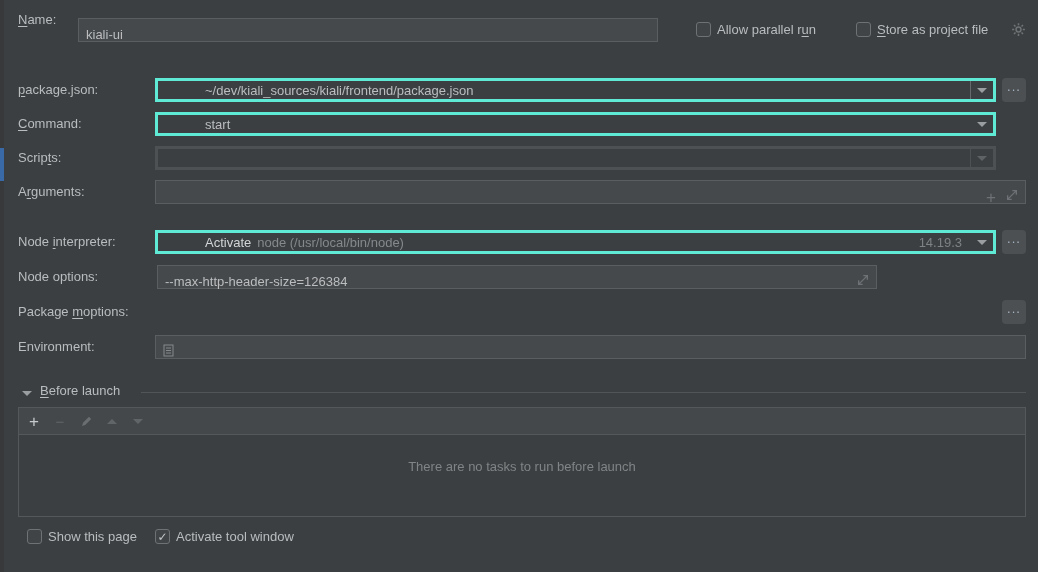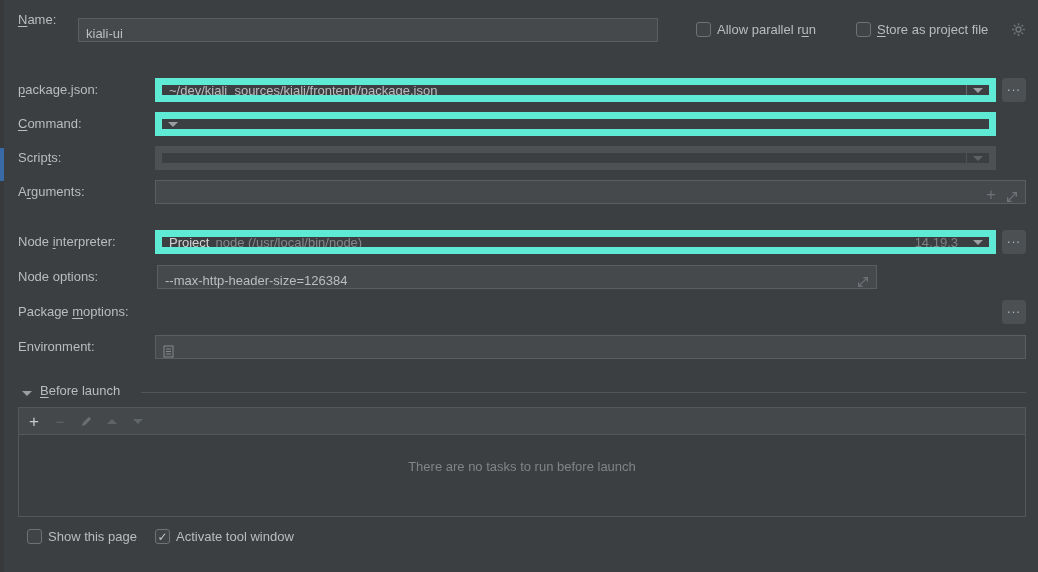--- a/index.html
+++ b/index.html
@@ -1,33 +1,33 @@
 <!DOCTYPE html>
 <html><head>
 <meta charset="utf-8">
 <style>
   html,body{margin:0;padding:0;background:#2b2b2b;}
   #app{position:relative;width:1038px;height:572px;background:#3c3f41;overflow:hidden;
        font-family:"Liberation Sans","DejaVu Sans",sans-serif;font-size:13px;color:#bbbdbf;}
   .label{position:absolute;height:24px;line-height:24px;white-space:pre;color:#babdbf;}
   .mn{text-decoration:underline;text-underline-offset:2px;}
   
-  .combo{position:absolute;box-sizing:border-box;height:24px;border:7px solid #5eead4;
-         display:flex;align-items:stretch;background:transparent;}
+  .combo{position:absolute;box-sizing:border-box;height:24px;border:3px solid #5eead4;
+         display:flex;align-items:stretch;background:transparent;padding-left:40px;}
   .combo .val{flex:1;display:flex;align-items:center;padding-left:7px;white-space:pre;overflow:hidden;}
   .combo .ver{display:flex;align-items:center;color:#7e8285;padding-right:9px;}
   .combo .arrowbox{width:22px;display:flex;align-items:center;justify-content:center;}
   .combo .arrowbox.sep{border-left:1px solid #666a6c;}
   .combo.disabled{border-color:#4d5153;}
   .combo.disabled .arrowbox.sep{border-left-color:#4d5153;}
   .tri-down{width:0;height:0;border-left:5px solid transparent;border-right:5px solid transparent;border-top:5px solid #9a9ea0;}
   .combo.disabled .tri-down{border-top-color:#5e6264;}
   
   .tfield{position:absolute;box-sizing:border-box;height:24px;background:#46494b;border:1px solid #5a5e60;
-          display:flex;align-items:flex-end;padding:0 7px;white-space:pre;}
+          display:flex;align-items:flex-start;padding:8px 7px;white-space:pre;}
   .tfield .grow{flex:1;}
   
   .browse{position:absolute;width:24px;height:24px;box-sizing:border-box;border-radius:4px;background:#4c5053;
           display:flex;align-items:center;justify-content:center;color:#a5b3c0;cursor:pointer;}
   .browse span{margin-top:-7px;letter-spacing:1px;}
   .sec{color:#85898c;}
   .pri{color:#d2d4d6;}
   
   .cb{position:absolute;width:15px;height:15px;box-sizing:border-box;border:1px solid #6e7274;border-radius:3px;
       background:#404446;display:flex;align-items:center;justify-content:center;color:#c3c6c8;font-size:12px;line-height:1;}
@@ -74,20 +74,21 @@
     <div class="arrowbox sep">
         <div class="tri-down"></div>
       </div>
   </div>
   <div class="browse" style="left:1002px;top:78px;">
       <span>...</span>
     </div>
 
   <div class="label" style="left:18px;top:112px;"><span></span><span class="mn">C</span><span>ommand:</span></div>
   <div class="combo" style="left:155px;top:112px;width:841px;">
+    <div class="val">start</div>
     <div class="arrowbox">
         <div class="tri-down"></div>
       </div>
   </div>
 
   <div class="label" style="left:18px;top:146px;"><span>Scrip</span><span class="mn">t</span><span>s:</span></div>
   <div class="combo disabled" style="left:155px;top:146px;width:841px;">
     <div class="val"></div>
     <div class="arrowbox sep">
         <div class="tri-down"></div>
@@ -100,21 +101,21 @@
     <span class="icon-right plus" style="color:#6e7276;margin-right:10px;">+</span>
     <span class="icon-right">
       <svg width="12" height="12" viewBox="0 0 11 11">
           <path d="M1.5 9.5L9.5 1.5M5.8 1.5h3.7v3.7M1.5 5.8v3.7h3.7" stroke="#6e7276" stroke-width="1.2" fill="none"></path>
         </svg>
     </span>
   </div>
 
   <div class="label" style="left:18px;top:230px;"><span>Node </span><span class="mn">i</span><span>nterpreter:</span></div>
   <div class="combo" style="left:155px;top:230px;width:841px;">
-    <div class="val"><span class="pri">Project</span><span class="sec" style="margin-left:6px;">node (/usr/local/bin/node)</span></div>
+    <div class="val"><span class="pri">Activate</span><span class="sec" style="margin-left:6px;">node (/usr/local/bin/node)</span></div>
     <div class="ver">14.19.3</div>
     <div class="arrowbox">
         <div class="tri-down"></div>
       </div>
   </div>
   <div class="browse" style="left:1002px;top:230px;">
       <span>...</span>
     </div>
 
   <div class="label" style="left:18px;top:265px;"><span>Node options:</span></div>

